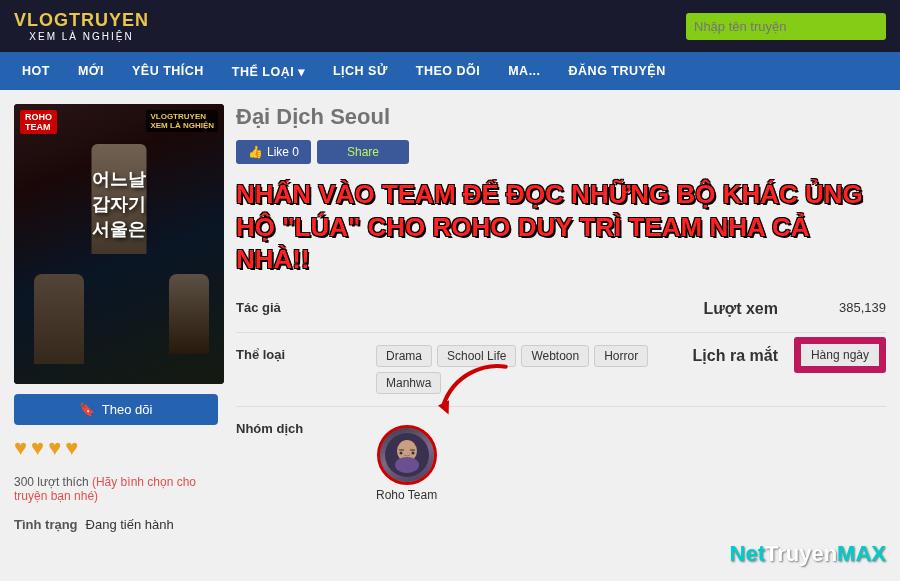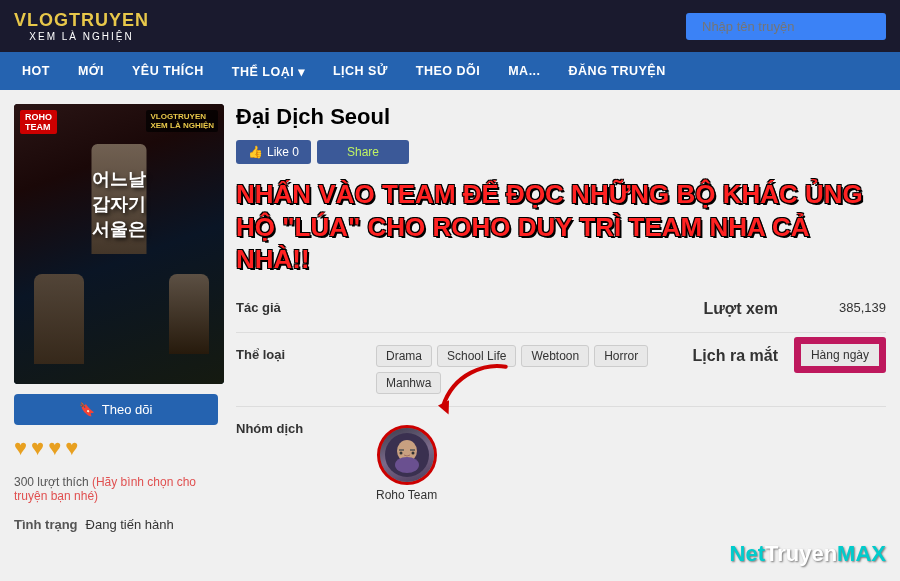--- a/index.html
+++ b/index.html
@@ -30,23 +30,23 @@
       font-weight: 900;
       font-size: 18px;
       letter-spacing: 1px;
     }
     .logo-bottom {
       color: #fff;
       font-size: 10px;
       letter-spacing: 2px;
     }
     .search-input {
-      background: #3b82f6;
+      background: #84cc16;
       border: none;
-      padding: 6px 16px;
+      padding: 6px 8px;
       border-radius: 3px;
       font-size: 13px;
       width: 200px;
       color: #333;
     }
 
     
     .nav {
       background: #2563b0;
       display: flex;
@@ -172,21 +172,21 @@
     .right-panel {
       flex: 1;
       padding-left: 18px;
       display: flex;
       flex-direction: column;
       gap: 10px;
     }
     .manga-title {
       font-size: 22px;
       font-weight: 700;
-      color: #000000;
+      color: #737373;
     }
     .action-btns {
       display: flex;
       gap: 6px;
     }
     .like-btn {
       background: #3b5998;
       color: #fff;
       border: none;
       padding: 5px 12px;

